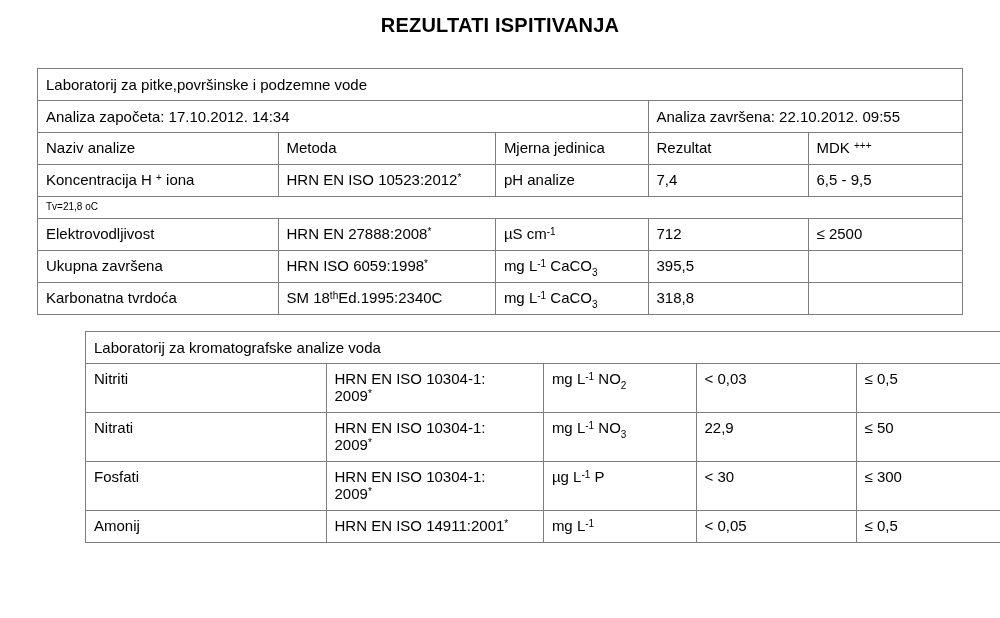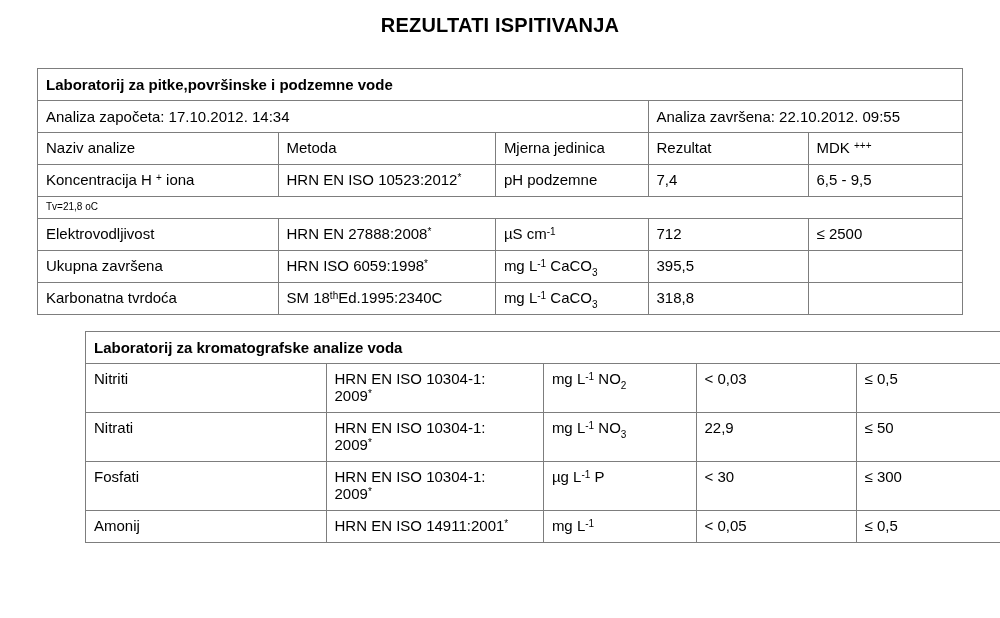--- a/index.html
+++ b/index.html
@@ -26,21 +26,21 @@
   }
   .results-table.first { margin-top: 31px; }
   .results-table.second { margin-top: 16px; margin-left: 48px; }
   .results-table td {
     border: 1px solid #7d7d7d;
     font-size: 15px;
     padding: 6px 8px 8px 8px;
     vertical-align: top;
     overflow: hidden;
   }
-  td.lab-cell { font-weight: bold; padding: 7px 8px; }
+  td.lab-cell { font-weight: normal; padding: 7px 8px; }
   td.analysis-cell { padding: 7px 8px; }
   .analysis-label { font-weight: normal; }
   td.full-cell { font-size: 10px; padding: 4px 8px 6px 8px; }
   sup { font-size: 10px; line-height: 0; position: relative; top: -0.45em; vertical-align: baseline; }
   sub { font-size: 10px; line-height: 0; position: relative; top: 0.5em; vertical-align: baseline; }
   td .seg { white-space: pre-wrap; }
 </style>
 </head>
 <body>
 
@@ -65,21 +65,21 @@
         <tr>
           <td><span class="seg">Naziv analize</span></td>
           <td><span class="seg">Metoda</span></td>
           <td><span class="seg">Mjerna jedinica</span></td>
           <td><span class="seg">Rezultat</span></td>
           <td><span class="seg">MDK </span><sup>+++</sup></td>
         </tr>
         <tr>
           <td><span class="seg">Koncentracija H </span><sup>+</sup><span class="seg"> iona</span></td>
           <td><span class="seg">HRN EN ISO 10523:2012</span><sup>*</sup></td>
-          <td><span class="seg">pH podzemne</span></td>
+          <td><span class="seg">pH analize</span></td>
           <td><span class="seg">7,4</span></td>
           <td><span class="seg">6,5 - 9,5</span></td>
         </tr>
         <tr>
           <td colspan="5" class="full-cell">Tv=21,8 oC</td>
         </tr>
         <tr>
           <td><span class="seg">Elektrovodljivost</span></td>
           <td><span class="seg">HRN EN 27888:2008</span><sup>*</sup></td>
           <td><span class="seg">µS cm</span><sup>-1</sup></td>

